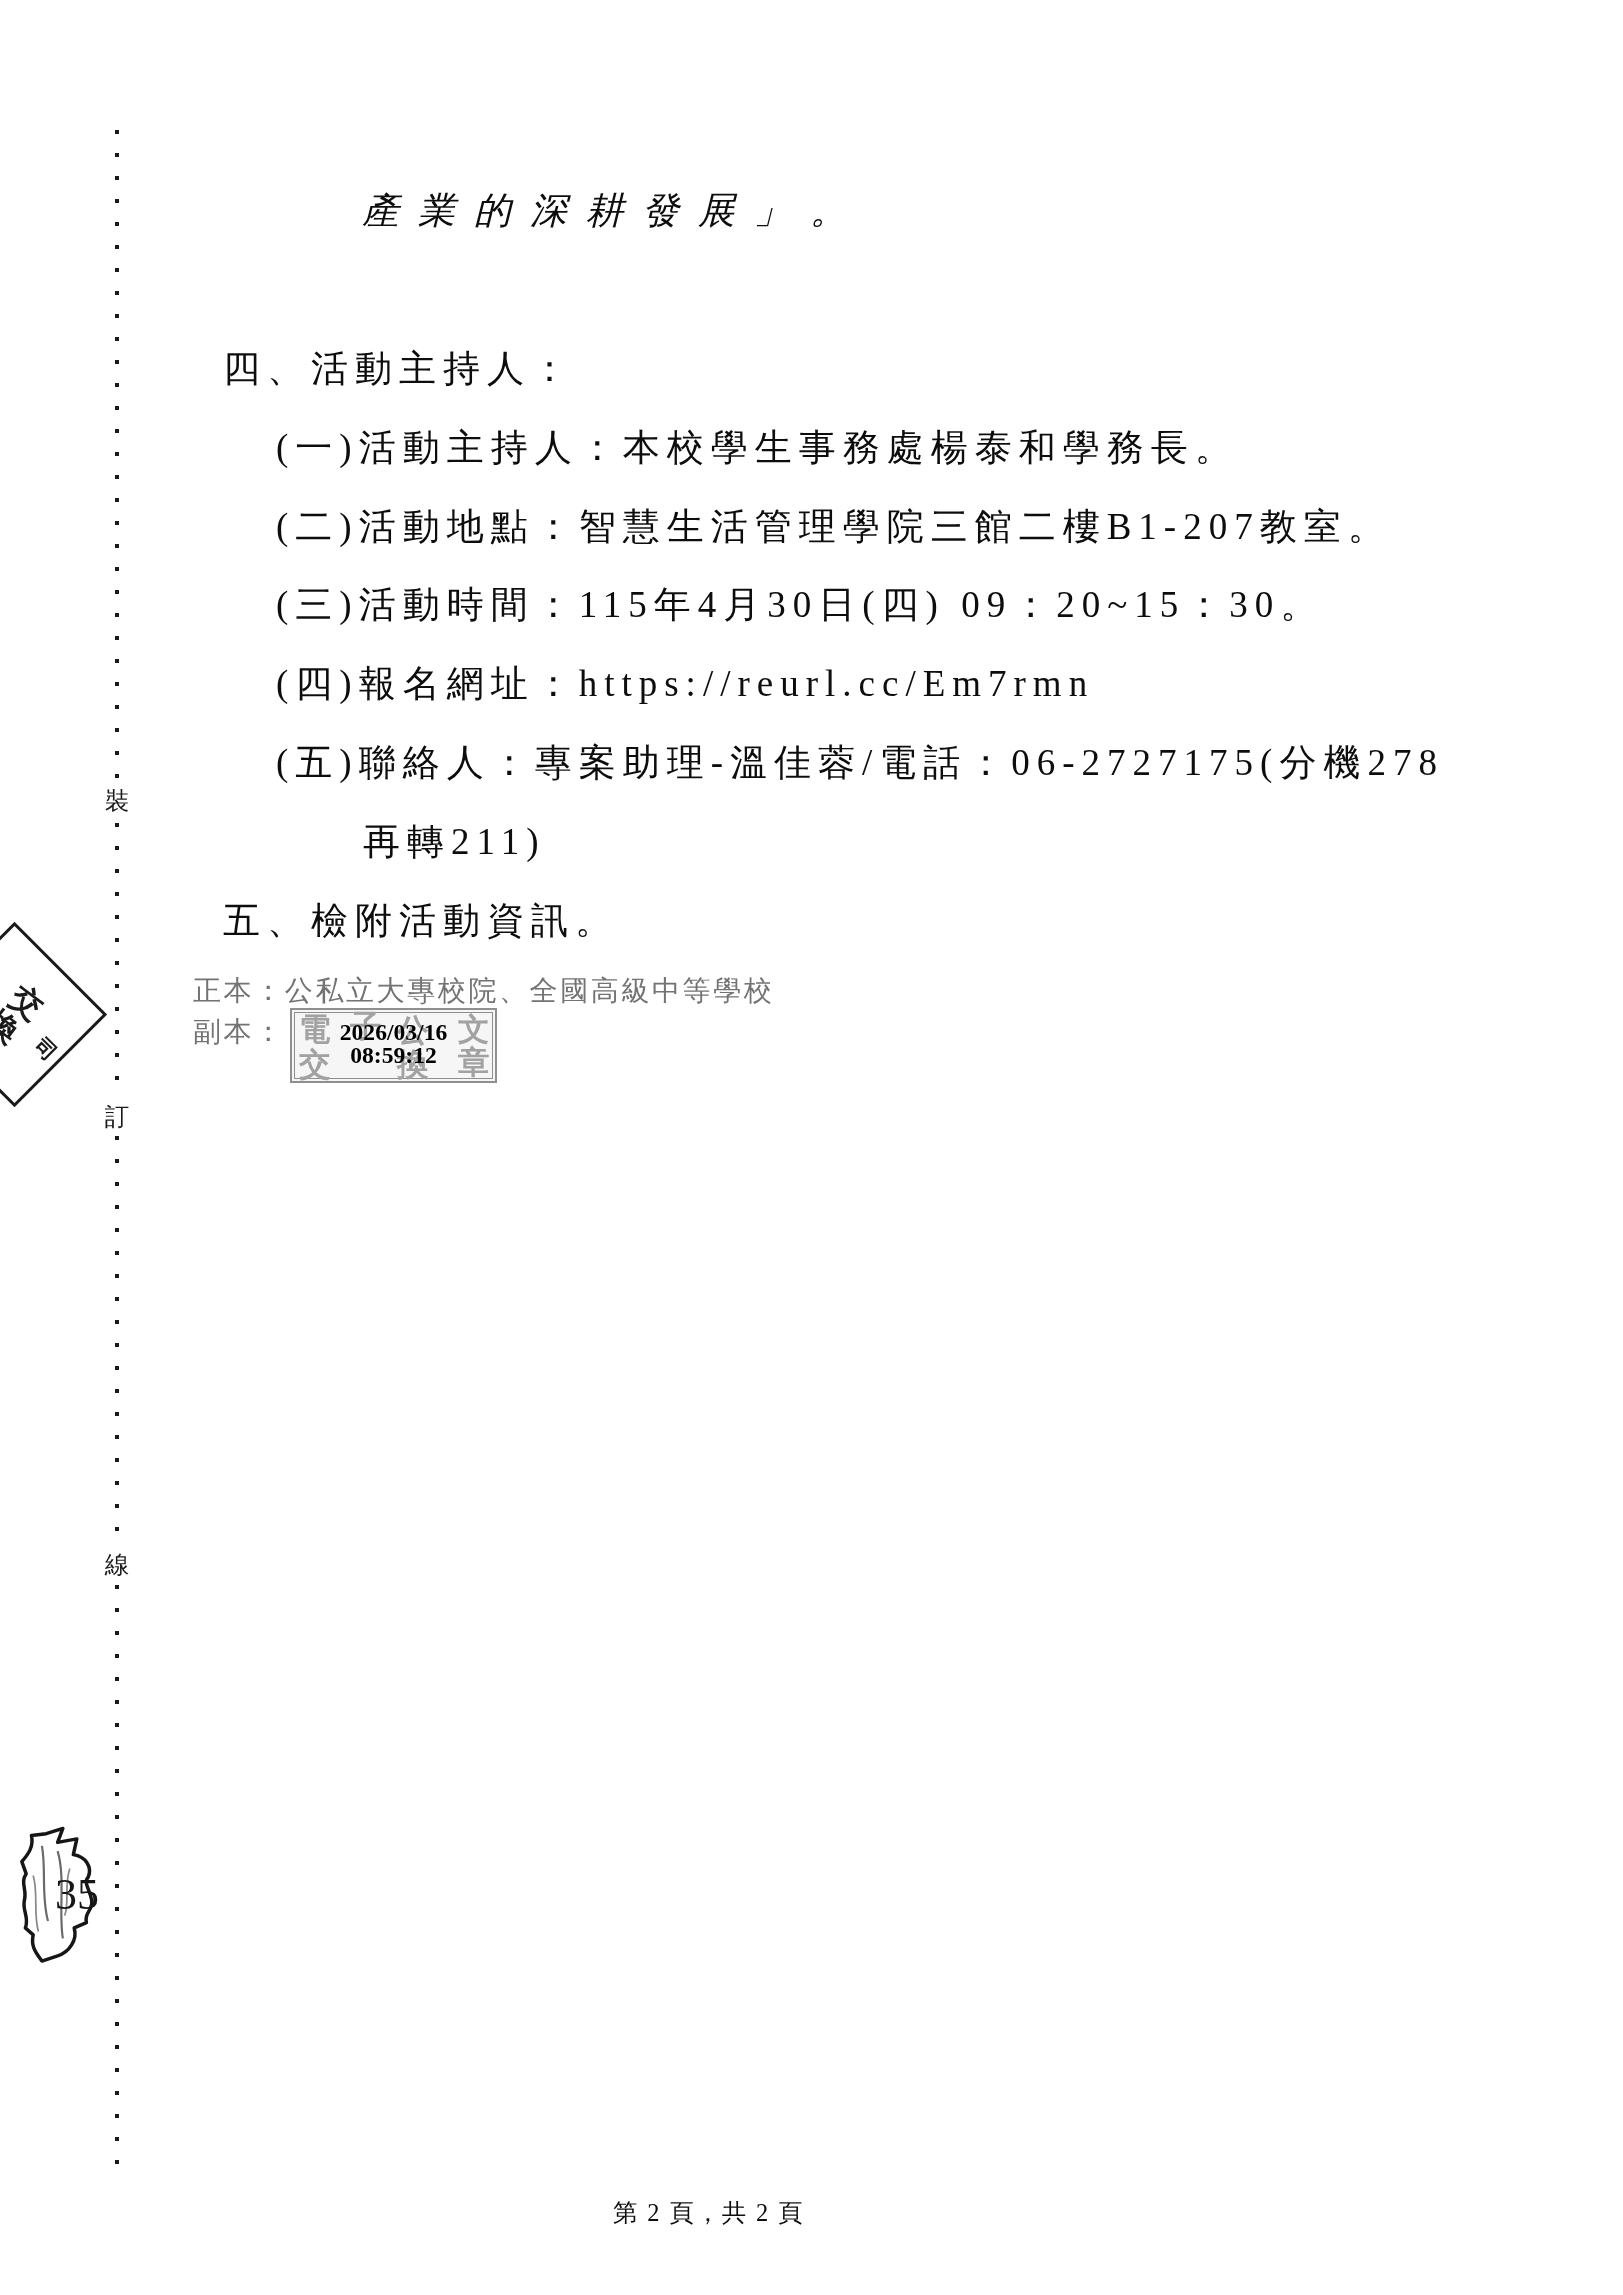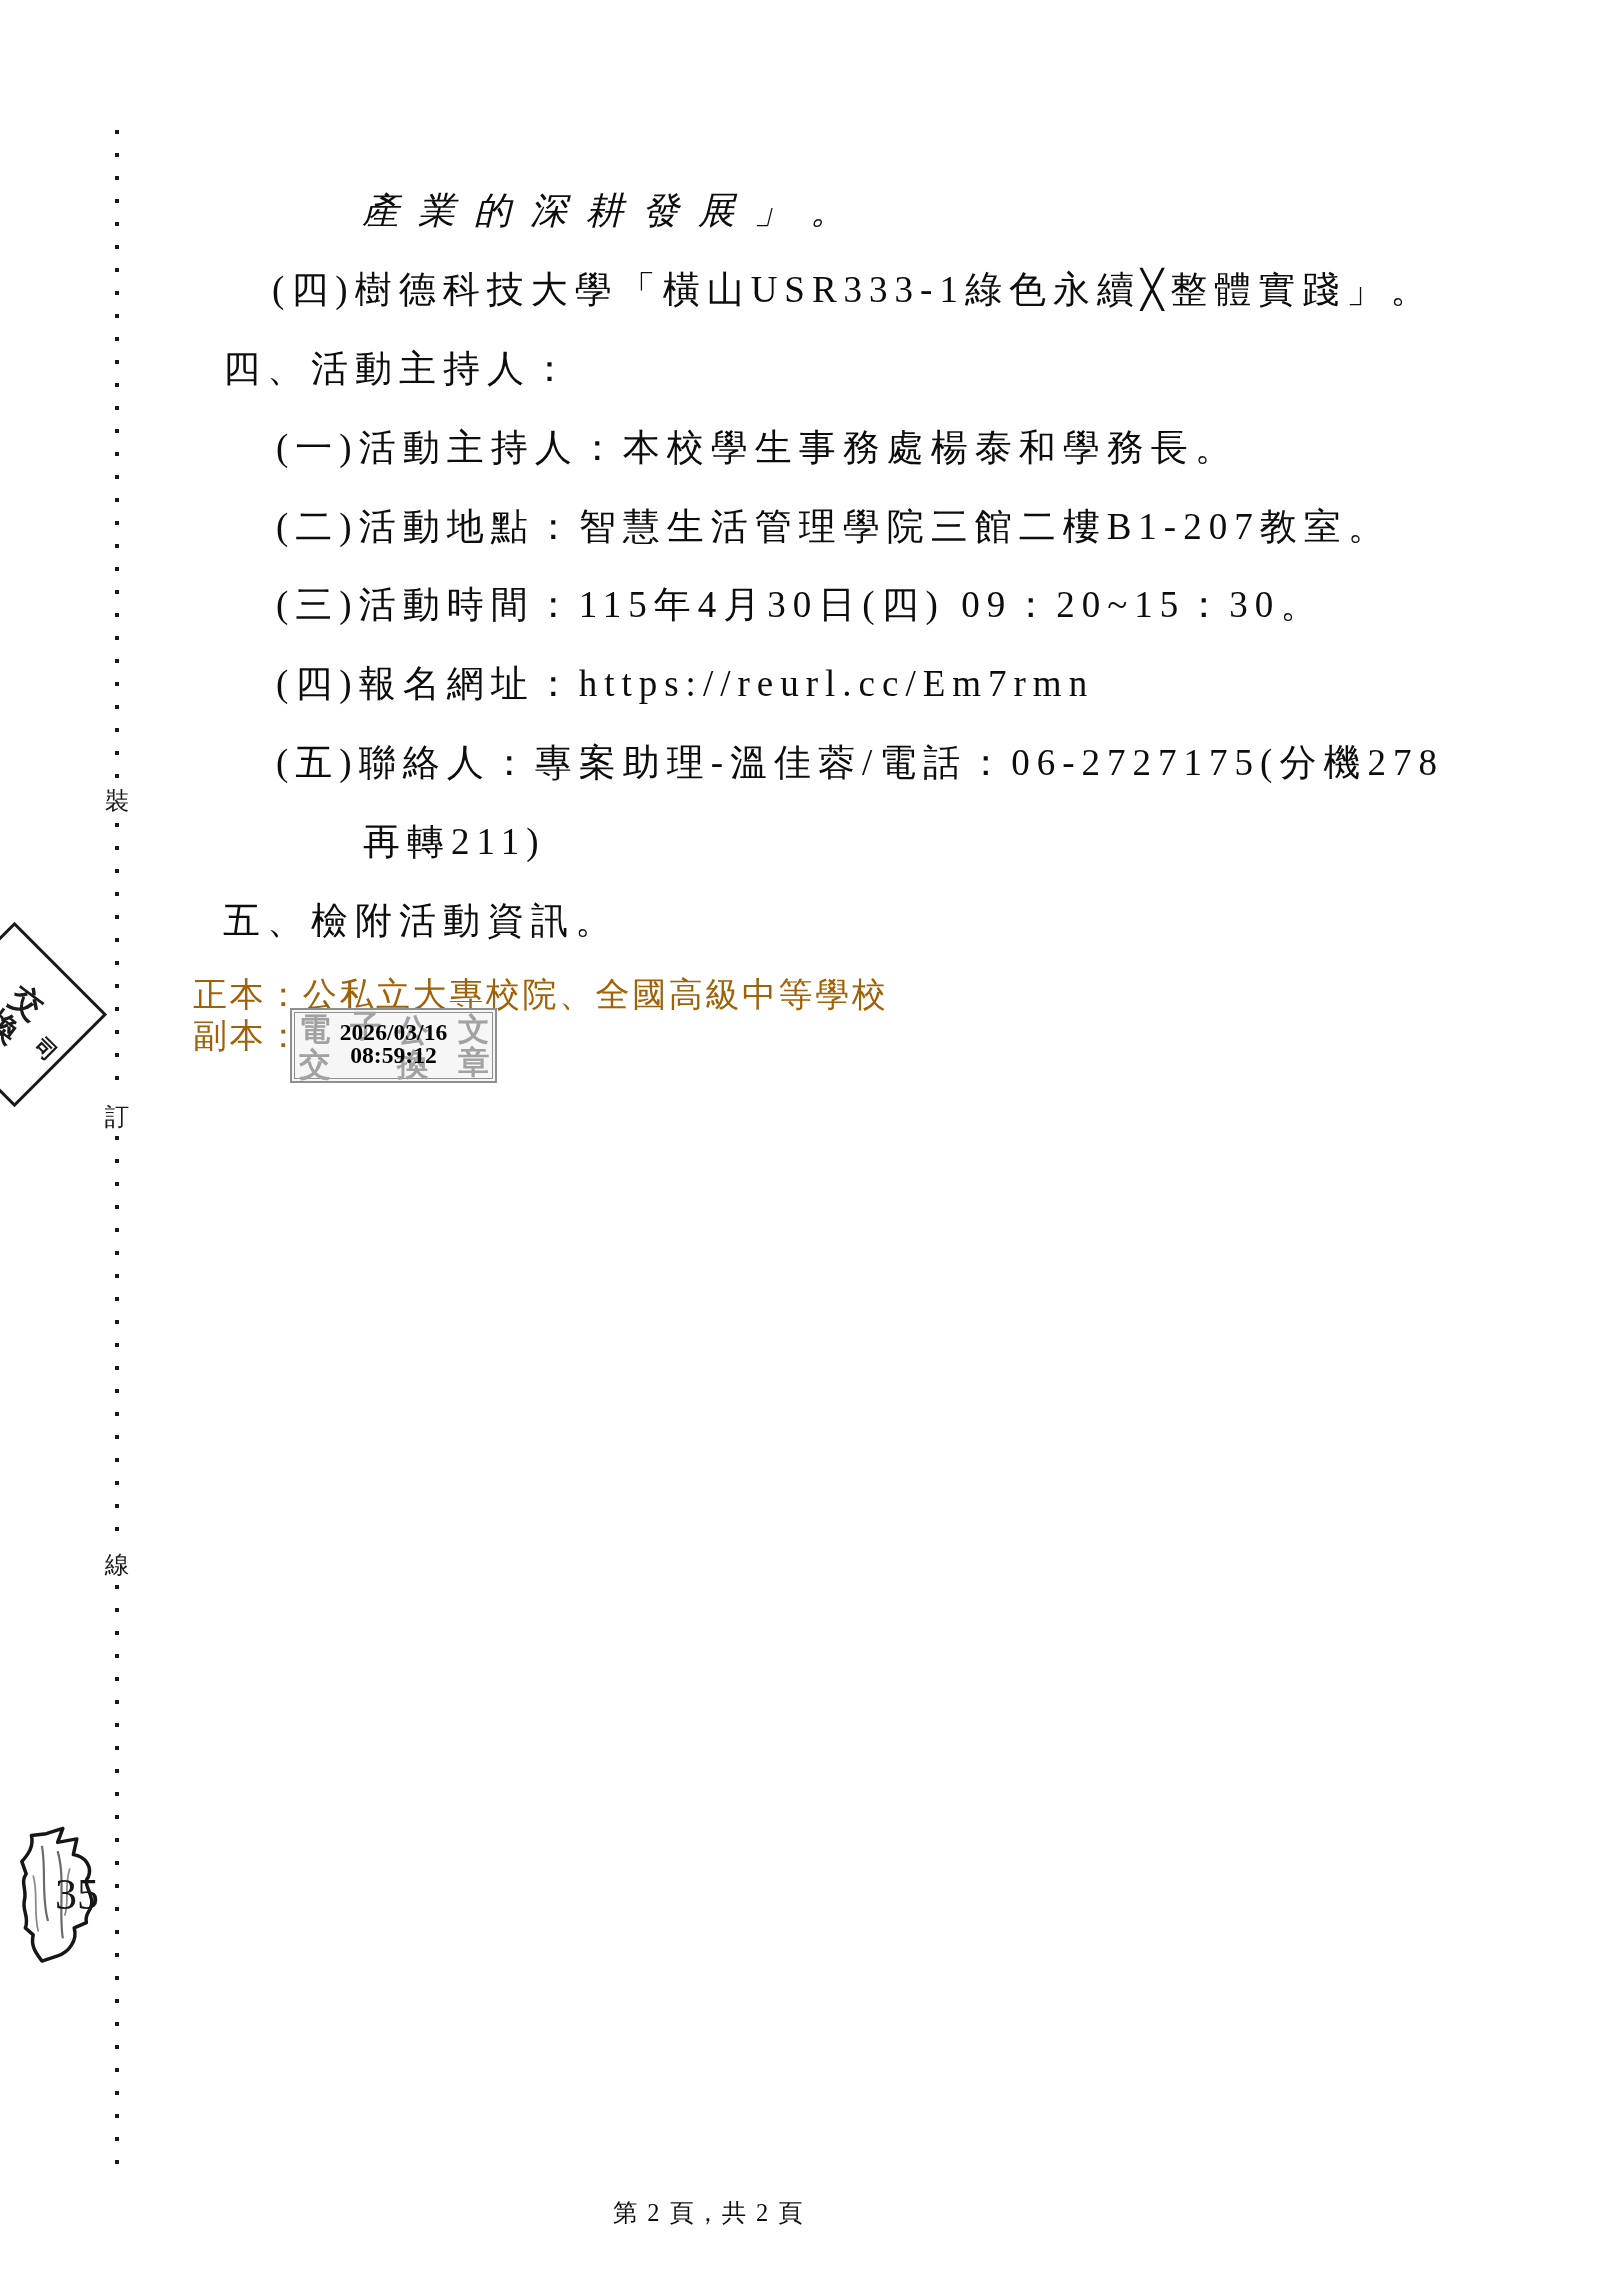--- a/index.html
+++ b/index.html
@@ -38,22 +38,22 @@
   .pos-l4  { left:276px; top:423px; }
   .pos-l5  { left:276px; top:502px; }
   .pos-l6  { left:276px; top:580px; }
   .pos-l7  { left:276px; top:659px; }
   .pos-l8  { left:276px; top:738px; }
   .pos-l9  { left:363px; top:817px; }
   .pos-l10 { left:223px; top:896px; }
 
   
   .recipient {
-    position:absolute; white-space:nowrap; font-size:34px;
-    letter-spacing:2.6px; color:#a16207;
+    position:absolute; white-space:nowrap; font-size:28px;
+    letter-spacing:2.6px; color:#737373;
   }
   .pos-orig { left:193px; top:972px; }
   .pos-copy { left:193px; top:1013px; }
 
   
   .exchange-stamp {
     position:absolute; left:290px; top:1008px; width:207px; height:75px;
     background:#f6f6f6; border:2.6px solid #8f8f8f; box-sizing:border-box; z-index:2;
   }
   .exchange-stamp .innerline {
@@ -115,21 +115,20 @@
 
   <div class="dotline dotseg1"></div>
   <div class="dotline dotseg2"></div>
   <div class="dotline dotseg3"></div>
   <div class="dotline dotseg4"></div>
   <div class="margin-char mc-zhuang">裝</div>
   <div class="margin-char mc-ding">訂</div>
   <div class="margin-char mc-xian">線</div>
 
   <div class="bline pos-l1">產業的深耕發展」。</div>
-  <div class="bline pos-l2">(四)樹德科技大學「橫山USR333-1綠色永續╳整體實踐」。</div>
   <div class="bline pos-l3">四、活動主持人：</div>
   <div class="bline pos-l4">(一)活動主持人：本校學生事務處楊泰和學務長。</div>
   <div class="bline pos-l5">(二)活動地點：智慧生活管理學院三館二樓B1-207教室。</div>
   <div class="bline pos-l6">(三)活動時間：115年4月30日(四) 09：20~15：30。</div>
   <div class="bline pos-l7">(四)報名網址：https://reurl.cc/Em7rmn</div>
   <div class="bline pos-l8">(五)聯絡人：專案助理-溫佳蓉/電話：06-2727175(分機278</div>
   <div class="bline pos-l9">再轉211)</div>
   <div class="bline pos-l10">五、檢附活動資訊。</div>
 
   <div class="recipient pos-orig">

